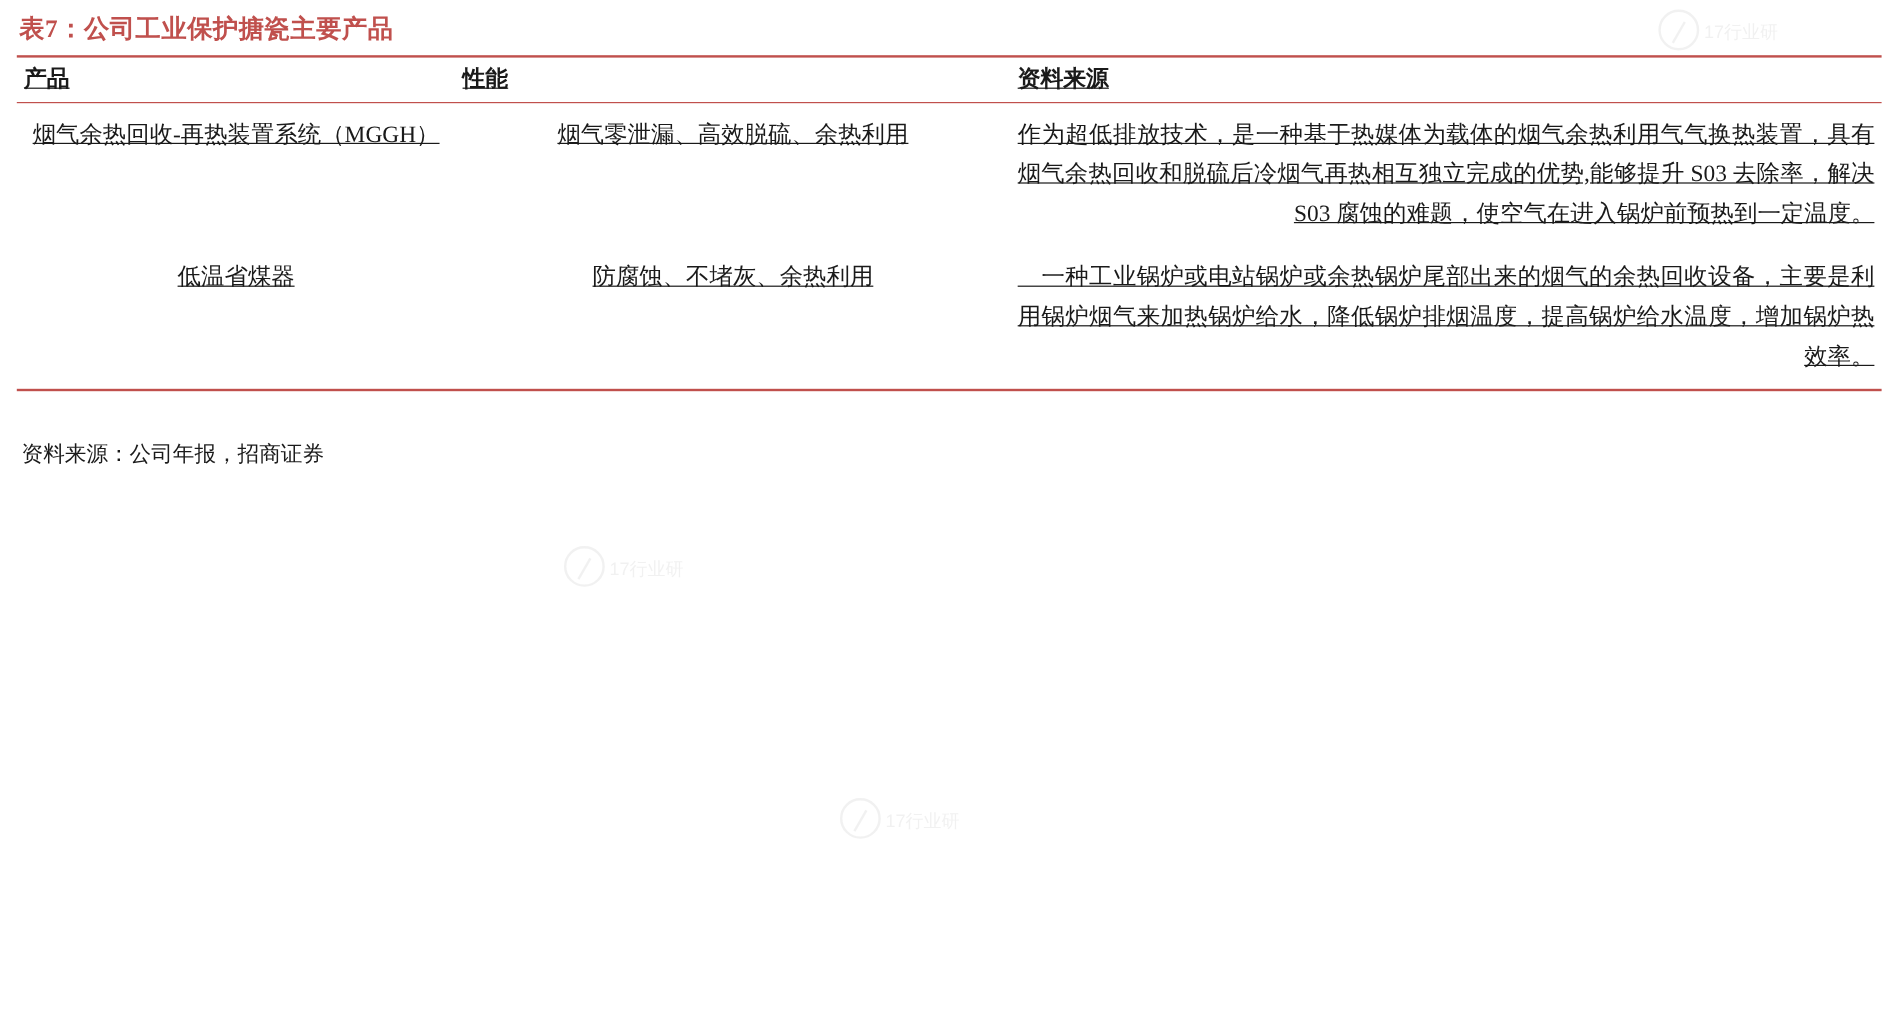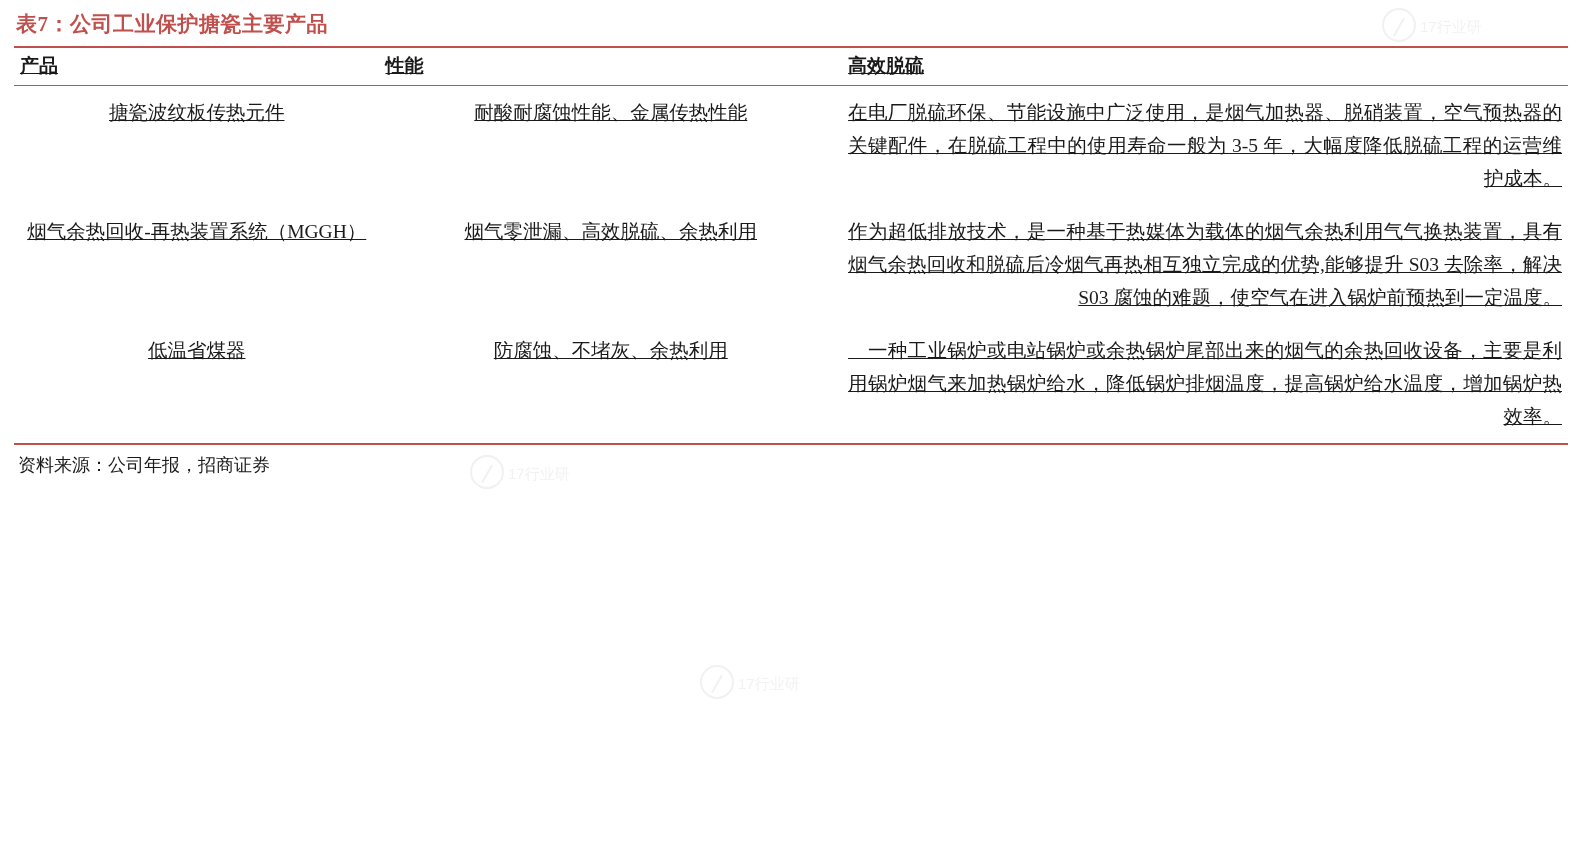--- a/index.html
+++ b/index.html
@@ -69,20 +69,21 @@
     text-align: justify;
     text-align-last: right;
     text-justify: inter-ideograph;
   }
   .head-row th { border: none; }
   .source {
     font-size: 18px;
     padding: 8px 0 0 4px;
     color: #1a1a1a;
     white-space: nowrap;
+    margin-top: 32px;
   }
   .watermark {
     position: absolute;
     pointer-events: none;
     color: rgba(120,120,120,0.10);
     font-size: 15px;
     font-family: "Liberation Sans", sans-serif;
     white-space: nowrap;
     user-select: none;
   }
@@ -127,39 +128,34 @@
   <table class="data">
     <colgroup>
       <col class="c1">
         <col class="c2">
         <col class="c3">
     </colgroup>
     <thead>
       <tr class="head-row">
         <th>产品</th>
         <th>性能</th>
-        <th>高效脱硫</th>
+        <th>资料来源</th>
       </tr>
     </thead>
   </table>
 
   <div class="rule-thin"></div>
 
   <table class="data">
     <colgroup>
       <col class="c1">
         <col class="c2">
         <col class="c3">
     </colgroup>
     <tbody>
-      <tr>
-        <td class="cell-center">搪瓷波纹板传热元件</td>
-        <td class="cell-center">耐酸耐腐蚀性能、金属传热性能</td>
-        <td class="cell-just">在电厂脱硫环保、节能设施中广泛使用，是烟气加热器、脱硝装置，空气预热器的关键配件，在脱硫工程中的使用寿命一般为 3-5 年，大幅度降低脱硫工程的运营维护成本。</td>
-      </tr>
       <tr>
         <td class="cell-center">烟气余热回收-再热装置系统（MGGH）</td>
         <td class="cell-center">烟气零泄漏、高效脱硫、余热利用</td>
         <td class="cell-just">作为超低排放技术，是一种基于热媒体为载体的烟气余热利用气气换热装置，具有烟气余热回收和脱硫后冷烟气再热相互独立完成的优势,能够提升 S03 去除率，解决 S03 腐蚀的难题，使空气在进入锅炉前预热到一定温度。</td>
       </tr>
       <tr>
         <td class="cell-center">低温省煤器</td>
         <td class="cell-center">防腐蚀、不堵灰、余热利用</td>
         <td class="cell-just">　一种工业锅炉或电站锅炉或余热锅炉尾部出来的烟气的余热回收设备，主要是利用锅炉烟气来加热锅炉给水，降低锅炉排烟温度，提高锅炉给水温度，增加锅炉热效率。</td>
       </tr>

